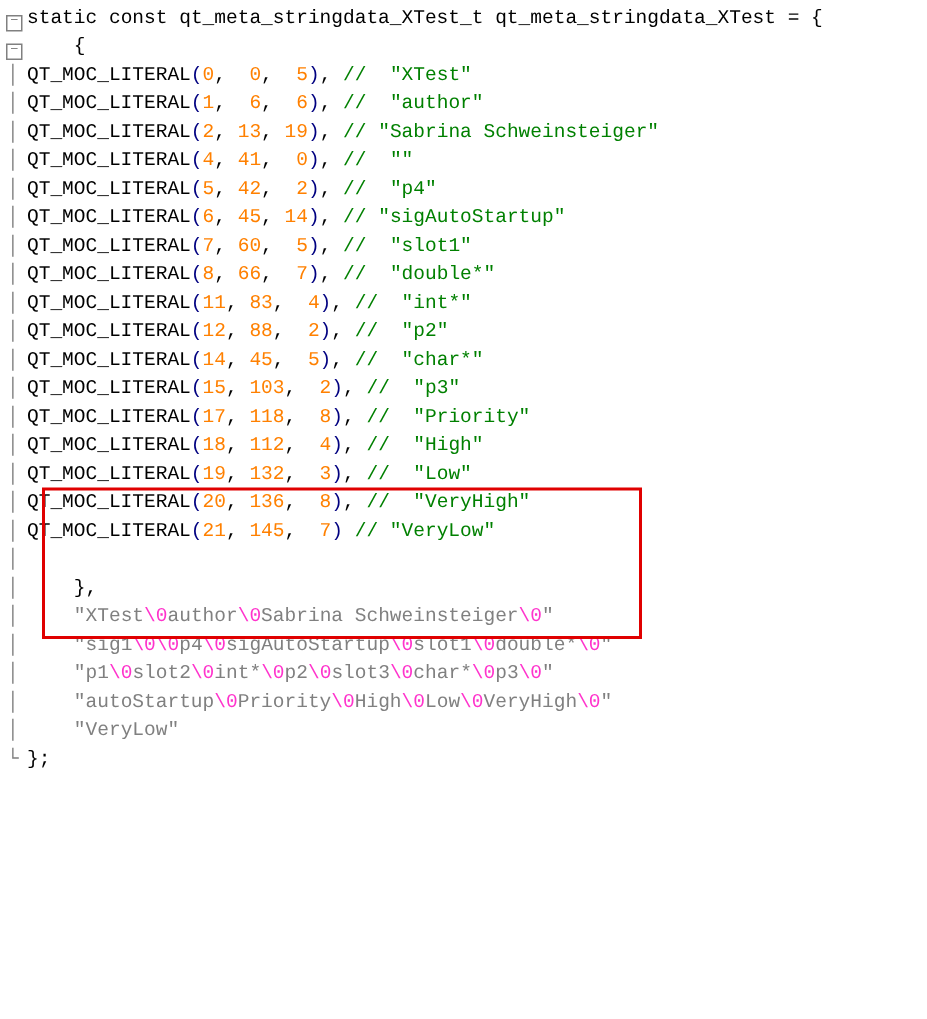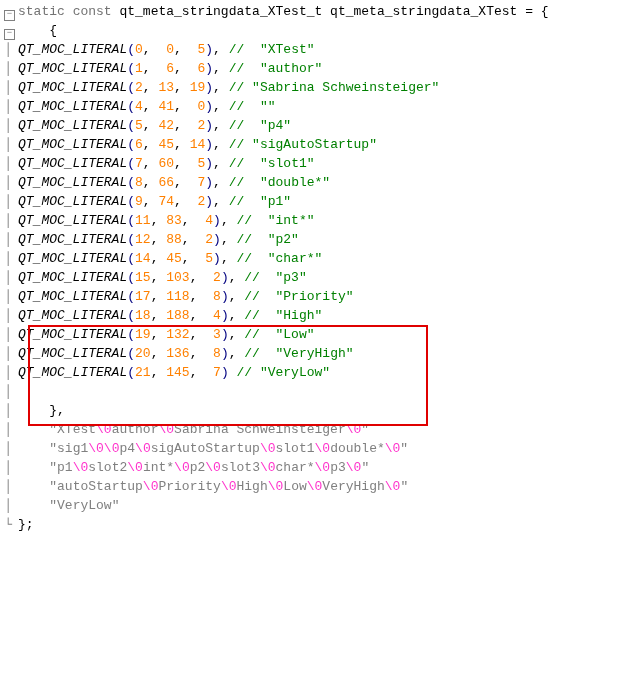--- a/index.html
+++ b/index.html
@@ -40,24 +40,24 @@
     position: relative;
     top: 1px;
     background: #fff;
   }
   .vbar {
     display:inline-block;
     width:9px;
     text-align:center;
     color:#808080;
   }
-  .kw { color: #737373; }
+  .kw { color: #000000; }
   .type { color: #000000; }
   .ident { color: #000000; }
-  .macro { color: #000000; font-style: italic; }
+  .macro { color: #000000; }
   .num { color: #ff8000; }
   .comment { color: #008000; }
   .str { color: #808080; }
   .esc { color: #ff33cc; }
   .paren { color: #000080; }
   .redbox {
     position: absolute;
     border: 2px solid #e00000;
     pointer-events: none;
   }
@@ -73,27 +73,26 @@
 <div class="line"><span class="gutter"><span class="fold">−</span></span><span class="kw">static</span><span> </span><span class="kw">const</span><span> </span><span class="type">qt_meta_stringdata_XTest_t</span><span> </span><span class="ident">qt_meta_stringdata_XTest</span><span> = {</span></div>
     <div class="line"><span class="gutter"><span class="fold">−</span></span><span>    {</span></div>
     <div class="line"><span class="gutter"><span class="vbar">│</span></span><span></span><span class="macro">QT_MOC_LITERAL</span><span class="paren">(</span><span class="num">0</span><span>, </span><span class="num"> 0</span><span>, </span><span class="num"> 5</span><span class="paren">)</span><span>,</span><span> </span><span class="comment">//  "XTest"</span></div>
     <div class="line"><span class="gutter"><span class="vbar">│</span></span><span></span><span class="macro">QT_MOC_LITERAL</span><span class="paren">(</span><span class="num">1</span><span>, </span><span class="num"> 6</span><span>, </span><span class="num"> 6</span><span class="paren">)</span><span>,</span><span> </span><span class="comment">//  "author"</span></div>
     <div class="line"><span class="gutter"><span class="vbar">│</span></span><span></span><span class="macro">QT_MOC_LITERAL</span><span class="paren">(</span><span class="num">2</span><span>, </span><span class="num">13</span><span>, </span><span class="num">19</span><span class="paren">)</span><span>,</span><span> </span><span class="comment">// "Sabrina Schweinsteiger"</span></div>
     <div class="line"><span class="gutter"><span class="vbar">│</span></span><span></span><span class="macro">QT_MOC_LITERAL</span><span class="paren">(</span><span class="num">4</span><span>, </span><span class="num">41</span><span>, </span><span class="num"> 0</span><span class="paren">)</span><span>,</span><span> </span><span class="comment">//  ""</span></div>
     <div class="line"><span class="gutter"><span class="vbar">│</span></span><span></span><span class="macro">QT_MOC_LITERAL</span><span class="paren">(</span><span class="num">5</span><span>, </span><span class="num">42</span><span>, </span><span class="num"> 2</span><span class="paren">)</span><span>,</span><span> </span><span class="comment">//  "p4"</span></div>
     <div class="line"><span class="gutter"><span class="vbar">│</span></span><span></span><span class="macro">QT_MOC_LITERAL</span><span class="paren">(</span><span class="num">6</span><span>, </span><span class="num">45</span><span>, </span><span class="num">14</span><span class="paren">)</span><span>,</span><span> </span><span class="comment">// "sigAutoStartup"</span></div>
     <div class="line"><span class="gutter"><span class="vbar">│</span></span><span></span><span class="macro">QT_MOC_LITERAL</span><span class="paren">(</span><span class="num">7</span><span>, </span><span class="num">60</span><span>, </span><span class="num"> 5</span><span class="paren">)</span><span>,</span><span> </span><span class="comment">//  "slot1"</span></div>
     <div class="line"><span class="gutter"><span class="vbar">│</span></span><span></span><span class="macro">QT_MOC_LITERAL</span><span class="paren">(</span><span class="num">8</span><span>, </span><span class="num">66</span><span>, </span><span class="num"> 7</span><span class="paren">)</span><span>,</span><span> </span><span class="comment">//  "double*"</span></div>
-    <div class="line"><span class="gutter"><span class="vbar">│</span></span><span></span><span class="macro">QT_MOC_LITERAL</span><span class="paren">(</span><span class="num">9</span><span>, </span><span class="num">74</span><span>, </span><span class="num"> 2</span><span class="paren">)</span><span>,</span><span> </span><span class="comment">//  "p1"</span></div>
     <div class="line"><span class="gutter"><span class="vbar">│</span></span><span></span><span class="macro">QT_MOC_LITERAL</span><span class="paren">(</span><span class="num">11</span><span>, </span><span class="num">83</span><span>, </span><span class="num"> 4</span><span class="paren">)</span><span>,</span><span> </span><span class="comment">//  "int*"</span></div>
     <div class="line"><span class="gutter"><span class="vbar">│</span></span><span></span><span class="macro">QT_MOC_LITERAL</span><span class="paren">(</span><span class="num">12</span><span>, </span><span class="num">88</span><span>, </span><span class="num"> 2</span><span class="paren">)</span><span>,</span><span> </span><span class="comment">//  "p2"</span></div>
     <div class="line"><span class="gutter"><span class="vbar">│</span></span><span></span><span class="macro">QT_MOC_LITERAL</span><span class="paren">(</span><span class="num">14</span><span>, </span><span class="num">45</span><span>, </span><span class="num"> 5</span><span class="paren">)</span><span>,</span><span> </span><span class="comment">//  "char*"</span></div>
     <div class="line"><span class="gutter"><span class="vbar">│</span></span><span></span><span class="macro">QT_MOC_LITERAL</span><span class="paren">(</span><span class="num">15</span><span>, </span><span class="num">103</span><span>, </span><span class="num"> 2</span><span class="paren">)</span><span>,</span><span> </span><span class="comment">//  "p3"</span></div>
     <div class="line"><span class="gutter"><span class="vbar">│</span></span><span></span><span class="macro">QT_MOC_LITERAL</span><span class="paren">(</span><span class="num">17</span><span>, </span><span class="num">118</span><span>, </span><span class="num"> 8</span><span class="paren">)</span><span>,</span><span> </span><span class="comment">//  "Priority"</span></div>
-    <div class="line"><span class="gutter"><span class="vbar">│</span></span><span></span><span class="macro">QT_MOC_LITERAL</span><span class="paren">(</span><span class="num">18</span><span>, </span><span class="num">188</span><span>, </span><span class="num"> 4</span><span class="paren">)</span><span>,</span><span> </span><span class="comment">//  "High"</span></div>
+    <div class="line"><span class="gutter"><span class="vbar">│</span></span><span></span><span class="macro">QT_MOC_LITERAL</span><span class="paren">(</span><span class="num">18</span><span>, </span><span class="num">112</span><span>, </span><span class="num"> 4</span><span class="paren">)</span><span>,</span><span> </span><span class="comment">//  "High"</span></div>
     <div class="line"><span class="gutter"><span class="vbar">│</span></span><span></span><span class="macro">QT_MOC_LITERAL</span><span class="paren">(</span><span class="num">19</span><span>, </span><span class="num">132</span><span>, </span><span class="num"> 3</span><span class="paren">)</span><span>,</span><span> </span><span class="comment">//  "Low"</span></div>
     <div class="line"><span class="gutter"><span class="vbar">│</span></span><span></span><span class="macro">QT_MOC_LITERAL</span><span class="paren">(</span><span class="num">20</span><span>, </span><span class="num">136</span><span>, </span><span class="num"> 8</span><span class="paren">)</span><span>,</span><span> </span><span class="comment">//  "VeryHigh"</span></div>
     <div class="line"><span class="gutter"><span class="vbar">│</span></span><span></span><span class="macro">QT_MOC_LITERAL</span><span class="paren">(</span><span class="num">21</span><span>, </span><span class="num">145</span><span>, </span><span class="num"> 7</span><span class="paren">)</span><span> </span><span class="comment">// "VeryLow"</span></div>
     <div class="line"><span class="gutter"><span class="vbar">│</span></span><span></span></div>
     <div class="line"><span class="gutter"><span class="vbar">│</span></span><span>    },</span></div>
     <div class="line"><span class="gutter"><span class="vbar">│</span></span><span>    </span><span class="str">"</span><span class="str">XTest</span><span class="esc">\0</span><span class="str">author</span><span class="esc">\0</span><span class="str">Sabrina Schweinsteiger</span><span class="esc">\0</span><span class="str"></span><span class="str">"</span></div>
     <div class="line"><span class="gutter"><span class="vbar">│</span></span><span>    </span><span class="str">"</span><span class="str">sig1</span><span class="esc">\0</span><span class="str"></span><span class="esc">\0</span><span class="str">p4</span><span class="esc">\0</span><span class="str">sigAutoStartup</span><span class="esc">\0</span><span class="str">slot1</span><span class="esc">\0</span><span class="str">double*</span><span class="esc">\0</span><span class="str"></span><span class="str">"</span></div>
     <div class="line"><span class="gutter"><span class="vbar">│</span></span><span>    </span><span class="str">"</span><span class="str">p1</span><span class="esc">\0</span><span class="str">slot2</span><span class="esc">\0</span><span class="str">int*</span><span class="esc">\0</span><span class="str">p2</span><span class="esc">\0</span><span class="str">slot3</span><span class="esc">\0</span><span class="str">char*</span><span class="esc">\0</span><span class="str">p3</span><span class="esc">\0</span><span class="str"></span><span class="str">"</span></div>
     <div class="line"><span class="gutter"><span class="vbar">│</span></span><span>    </span><span class="str">"</span><span class="str">autoStartup</span><span class="esc">\0</span><span class="str">Priority</span><span class="esc">\0</span><span class="str">High</span><span class="esc">\0</span><span class="str">Low</span><span class="esc">\0</span><span class="str">VeryHigh</span><span class="esc">\0</span><span class="str"></span><span class="str">"</span></div>
     <div class="line"><span class="gutter"><span class="vbar">│</span></span><span>    </span><span class="str">"</span><span class="str">VeryLow</span><span class="str">"</span></div>

